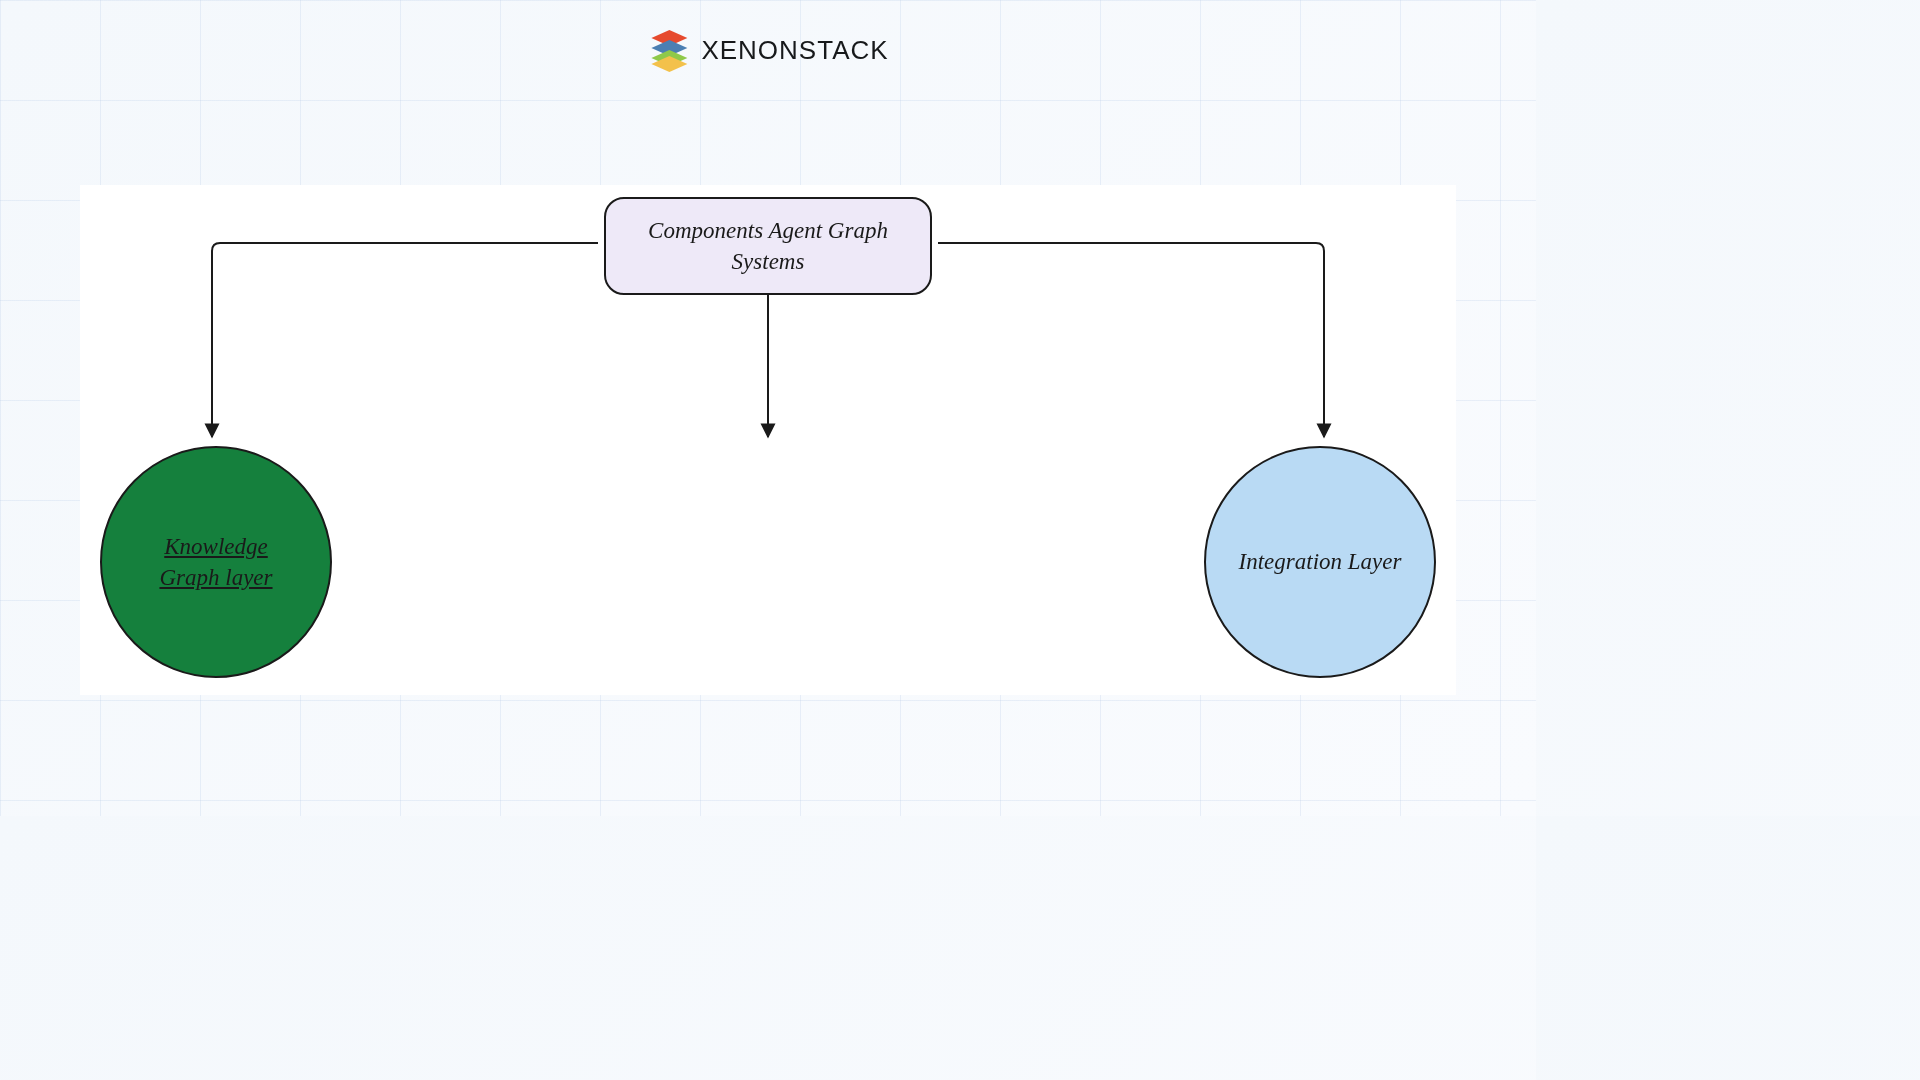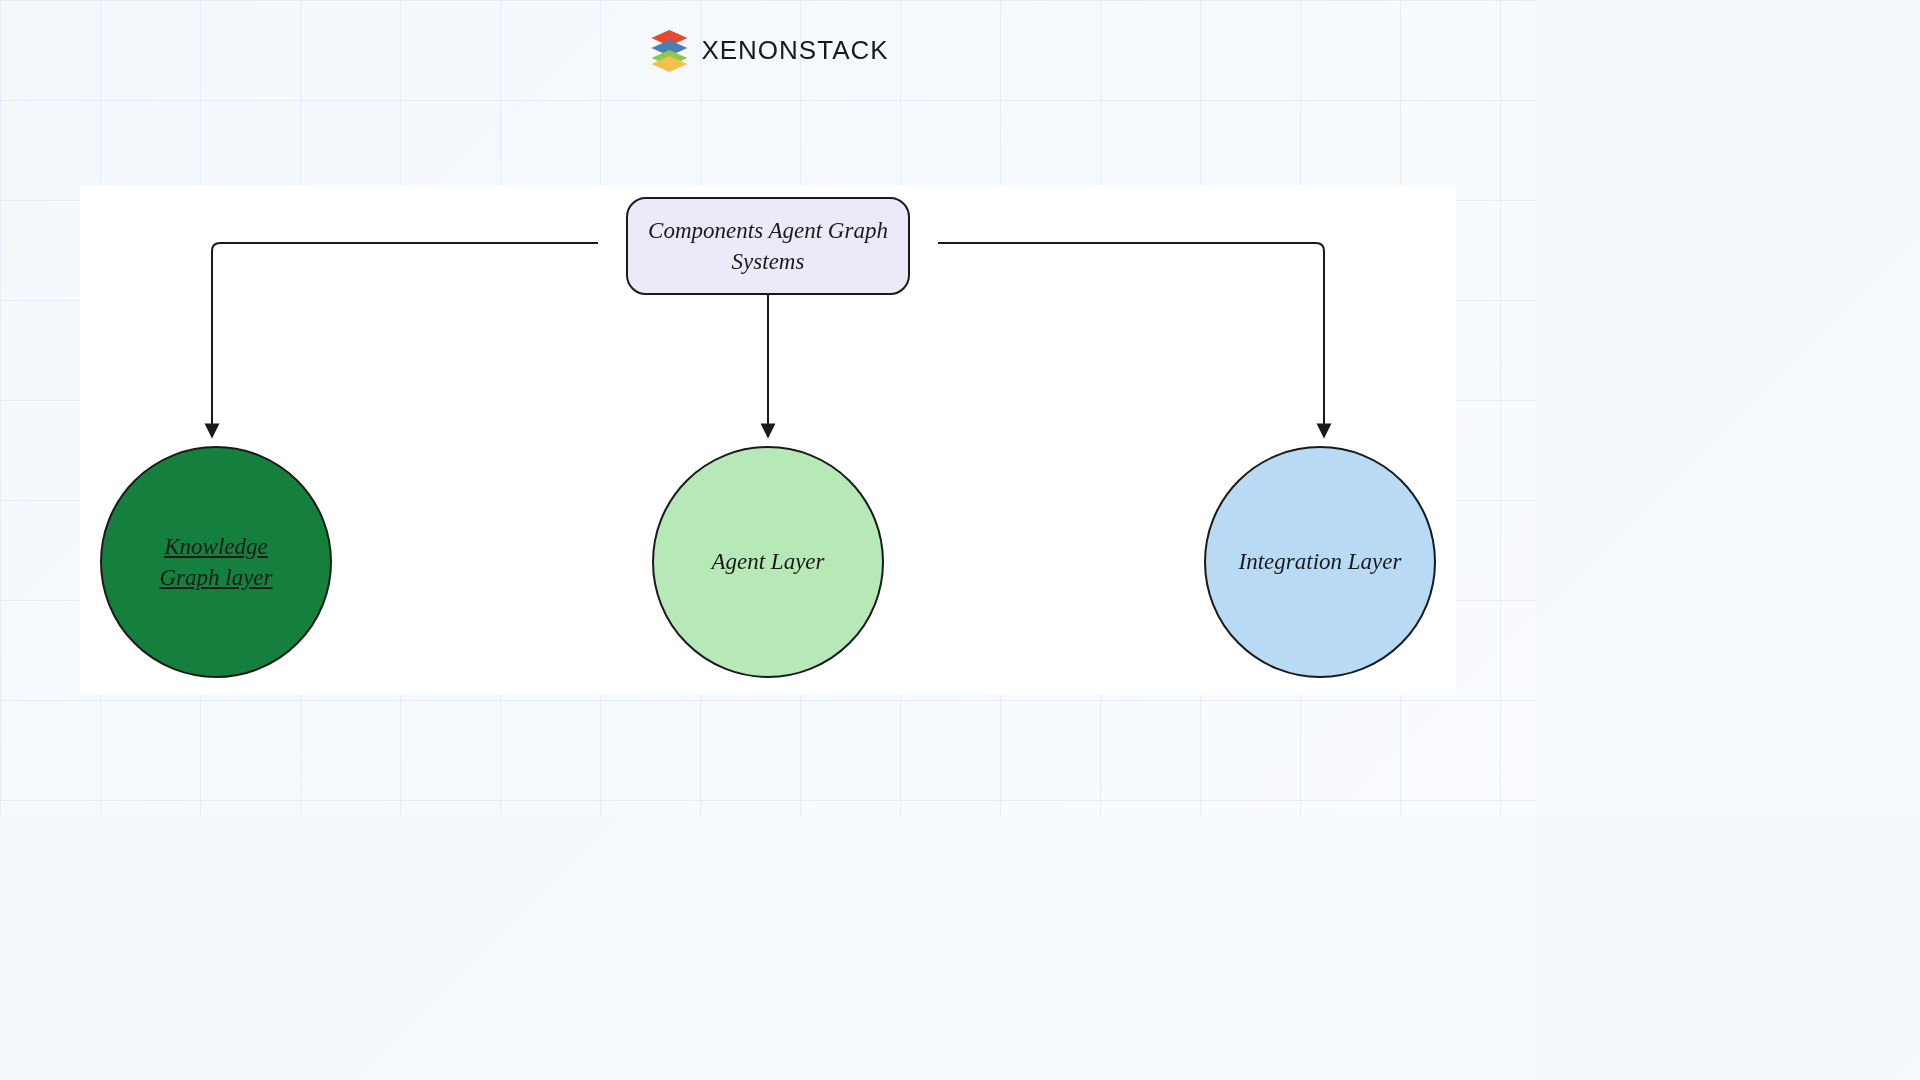--- a/index.html
+++ b/index.html
@@ -47,21 +47,21 @@
     background: #ffffff;
     z-index: 1;
   }
   .canvas svg { position: absolute; top:0; left:0; width:100%; height:100%; }
 
   .root-box {
     position: absolute;
     top: 12px;
     left: 50%;
     transform: translateX(-50%);
-    width: 284px;
+    width: 328px;
     padding: 16px 18px;
     border: 2px solid #1a1a1a;
     border-radius: 20px;
     background: #eee9f8;
     text-align: center;
     font-size: 23px;
     line-height: 1.35;
     color: #1a1a1a;
     font-style: italic;
   }
@@ -119,21 +119,18 @@
   </svg>
 
   <div class="root-box">
     <span>Components Agent Graph Systems</span>
   </div>
 
   <div class="node red">
     <span>Knowledge Graph layer</span>
   </div>
 
-  <div class="node green">
-    <span>Agent Layer</span>
-  </div>
 
   <div class="node blue">
     <span>Integration Layer</span>
   </div>
 
 </div>
 
 </body></html>

